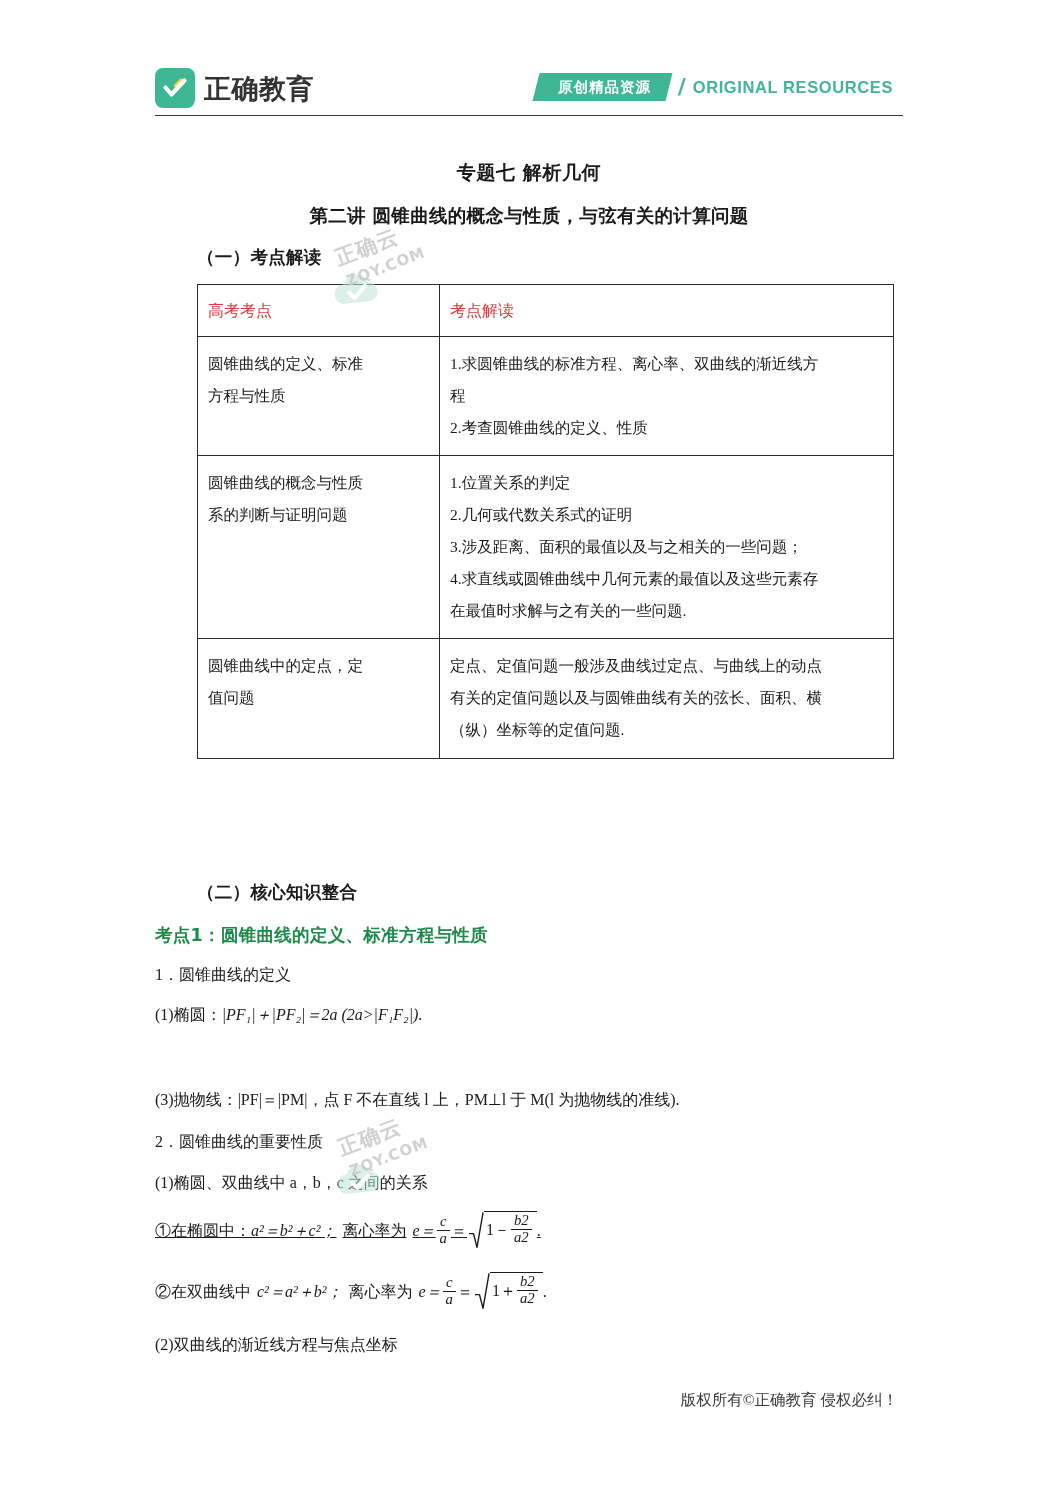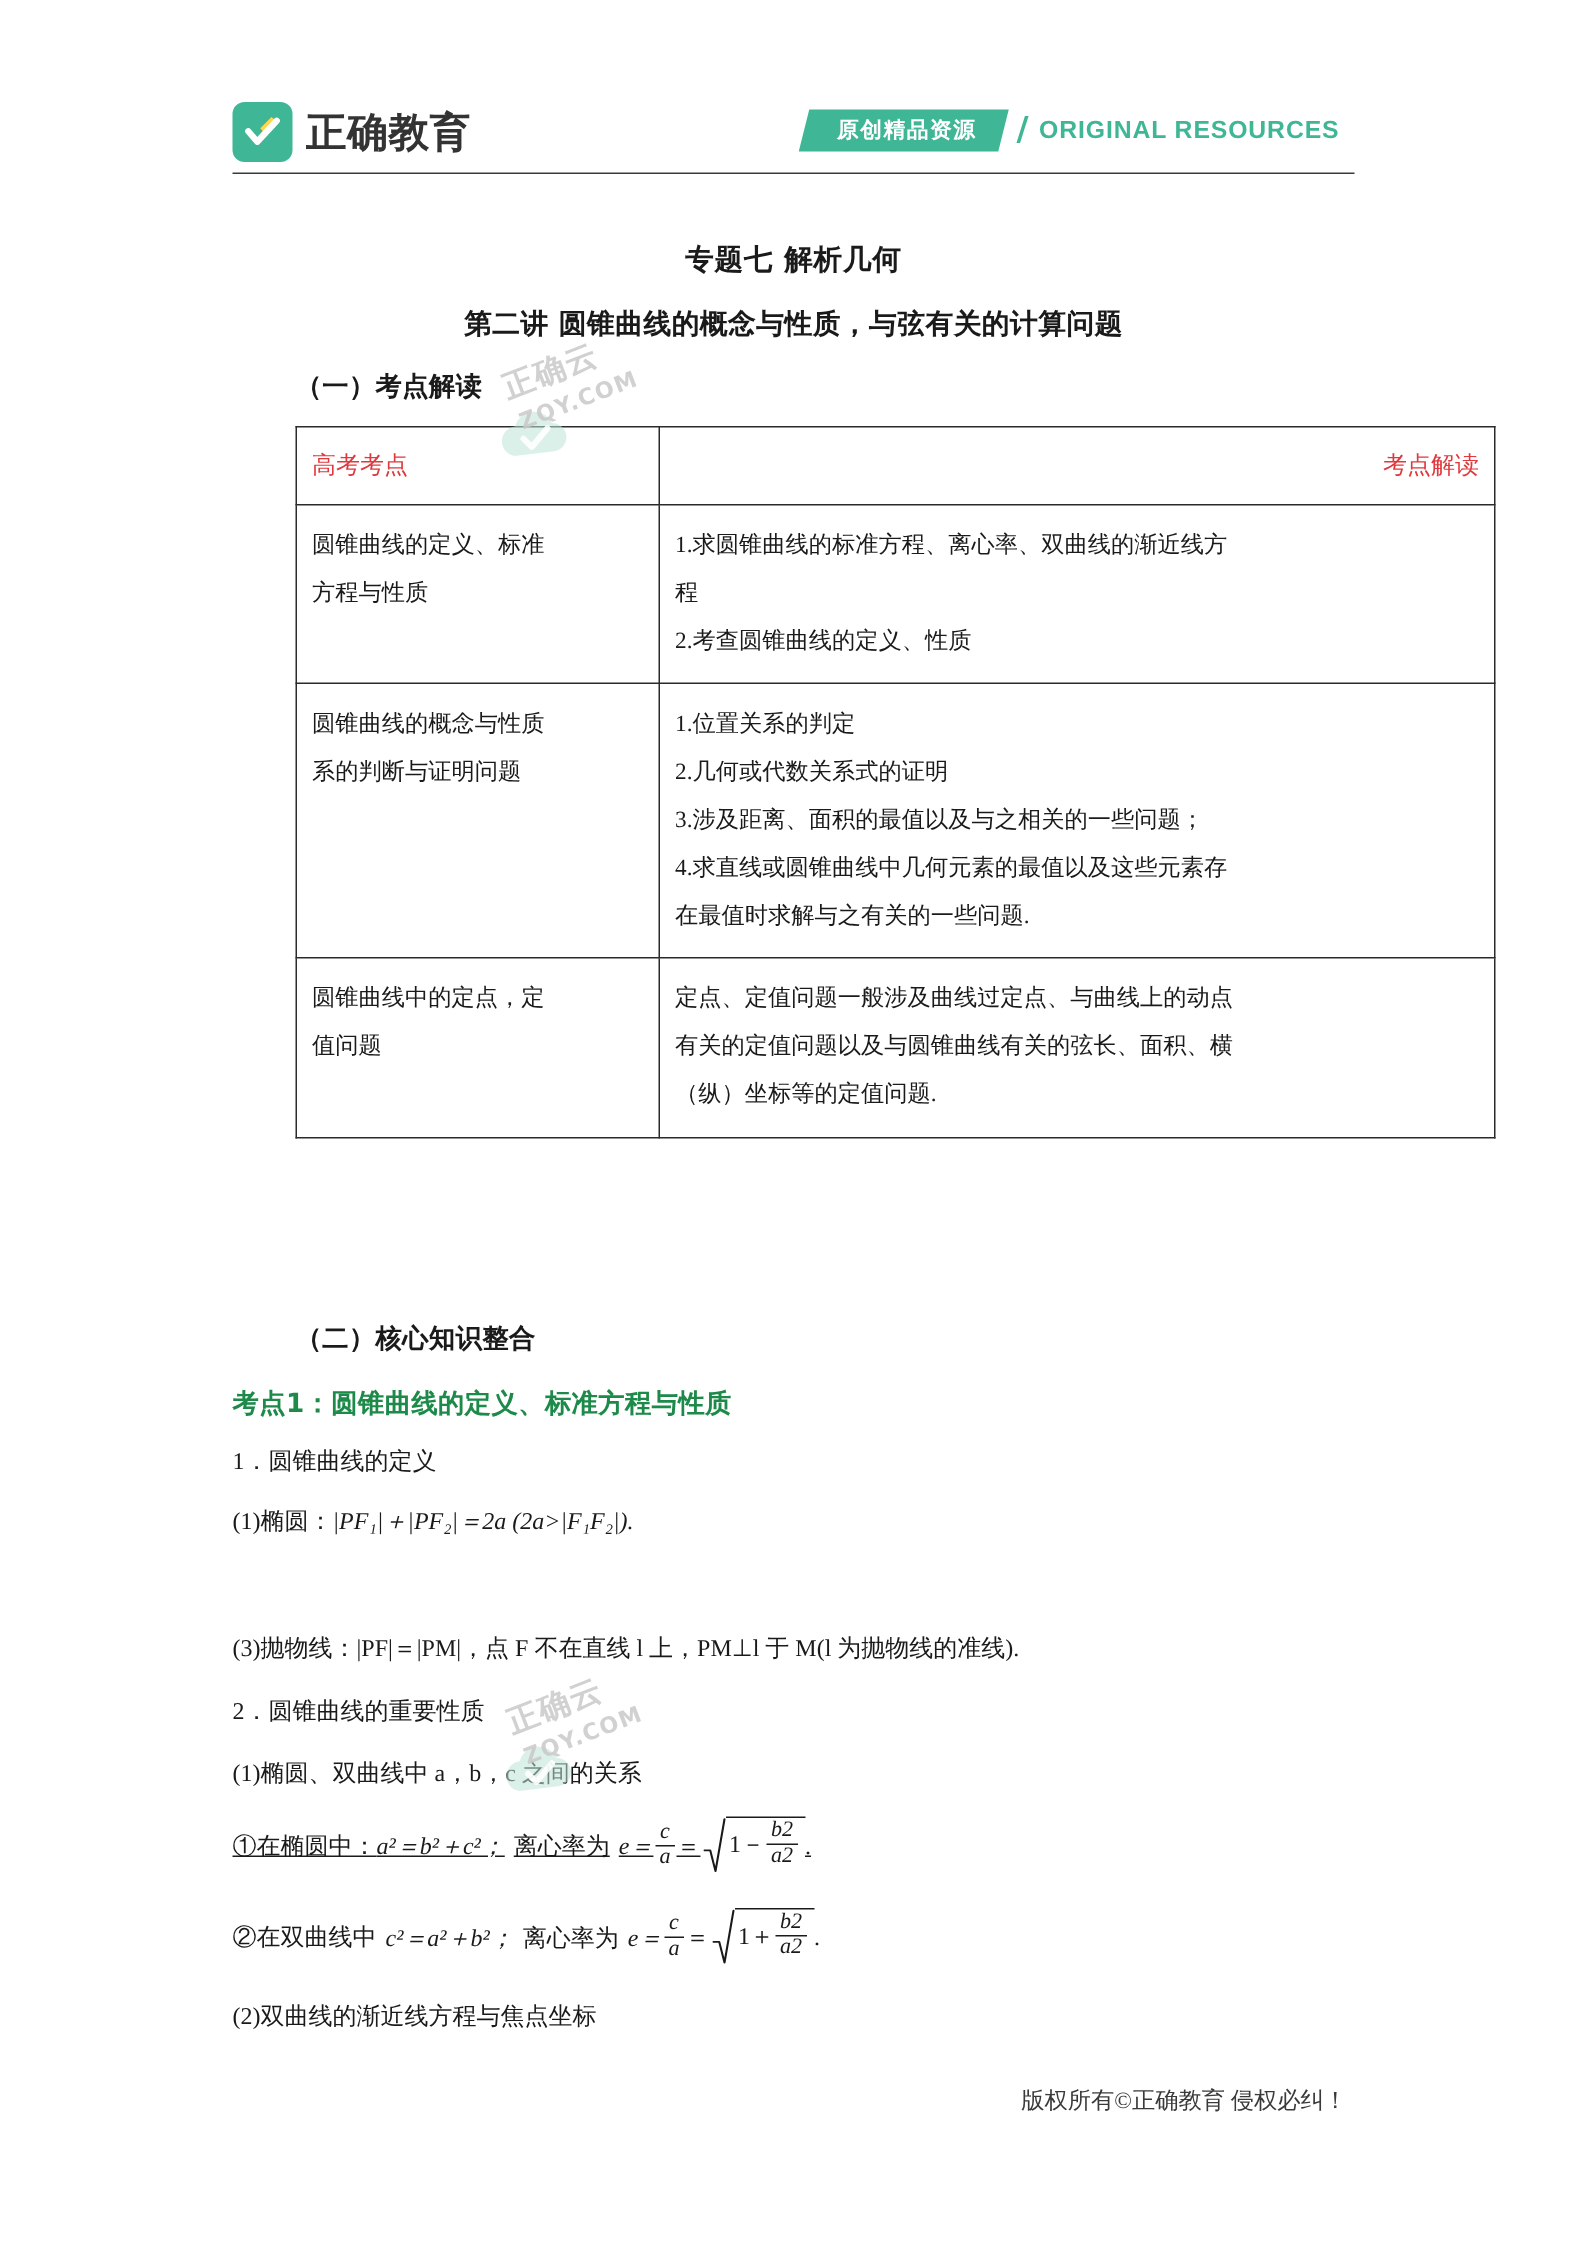--- a/index.html
+++ b/index.html
@@ -152,42 +152,42 @@
     font-size: 17.5px;
     font-weight: bold;
     letter-spacing: 0.3px;
   }
 
   
   .kp-table {
     position: absolute;
     left: 197px;
     top: 284px;
-    width: 800px;
+    width: 697px;
     border-collapse: collapse;
     table-layout: fixed;
   }
   .kp-table td {
     border: 1px solid #2b2b2b;
     vertical-align: top;
     padding: 11px 10px 12px 10px;
     font-size: 15.5px;
     line-height: 2.05;
     font-family: "Liberation Serif", serif;
   }
   .kp-table td.c1 { width: 221px; }
   .kp-table tr.hdr td {
     text-align: left;
     color: #e0383c;
     font-size: 16px;
     padding-top: 12px;
     padding-bottom: 12px;
     line-height: 1.7;
   }
-  .kp-table tr.hdr td.c2 { text-align: right; }
+  .kp-table tr.hdr td.c2 { text-align: left; }
   .cellline { display: block; white-space: nowrap; }
 
   
   .para {
     position: absolute;
     left: 155px;
     font-size: 16px;
     line-height: 1.4;
     font-family: "Liberation Serif", serif;
     white-space: nowrap;

